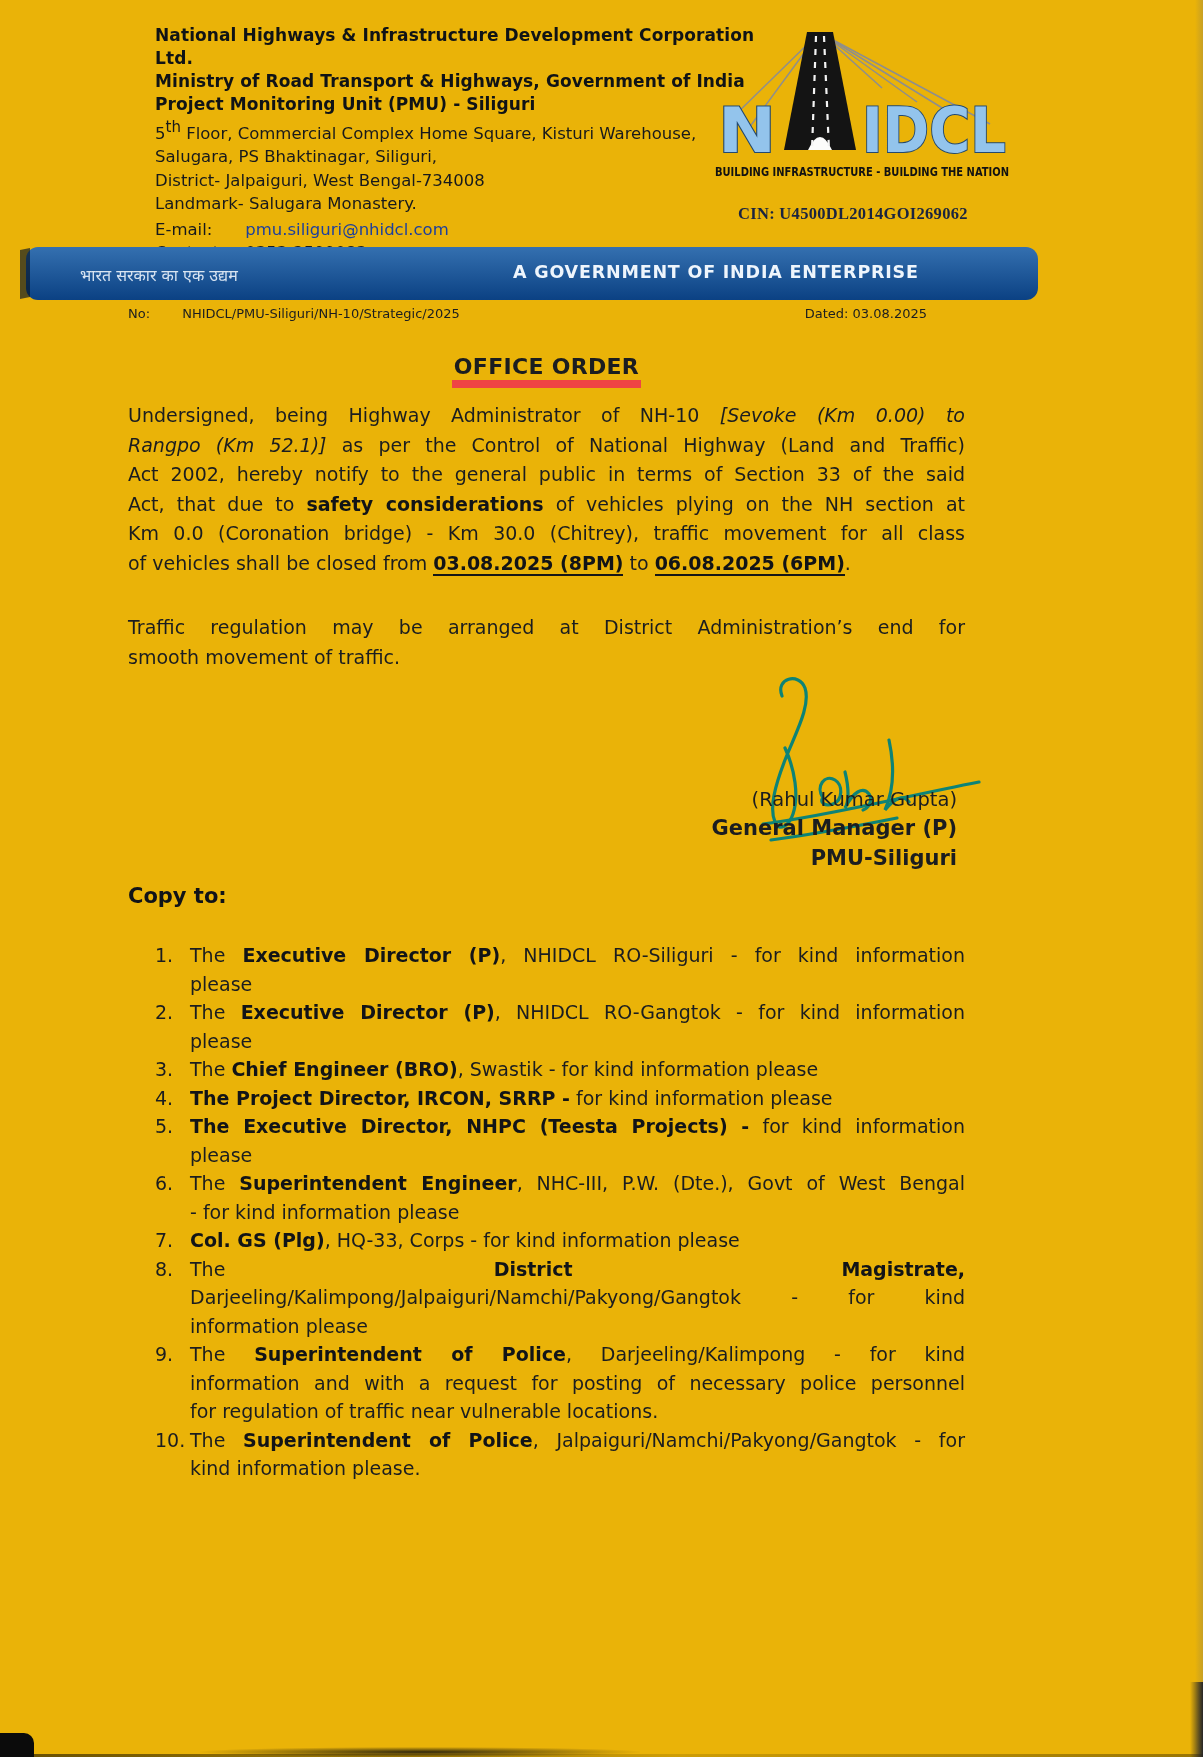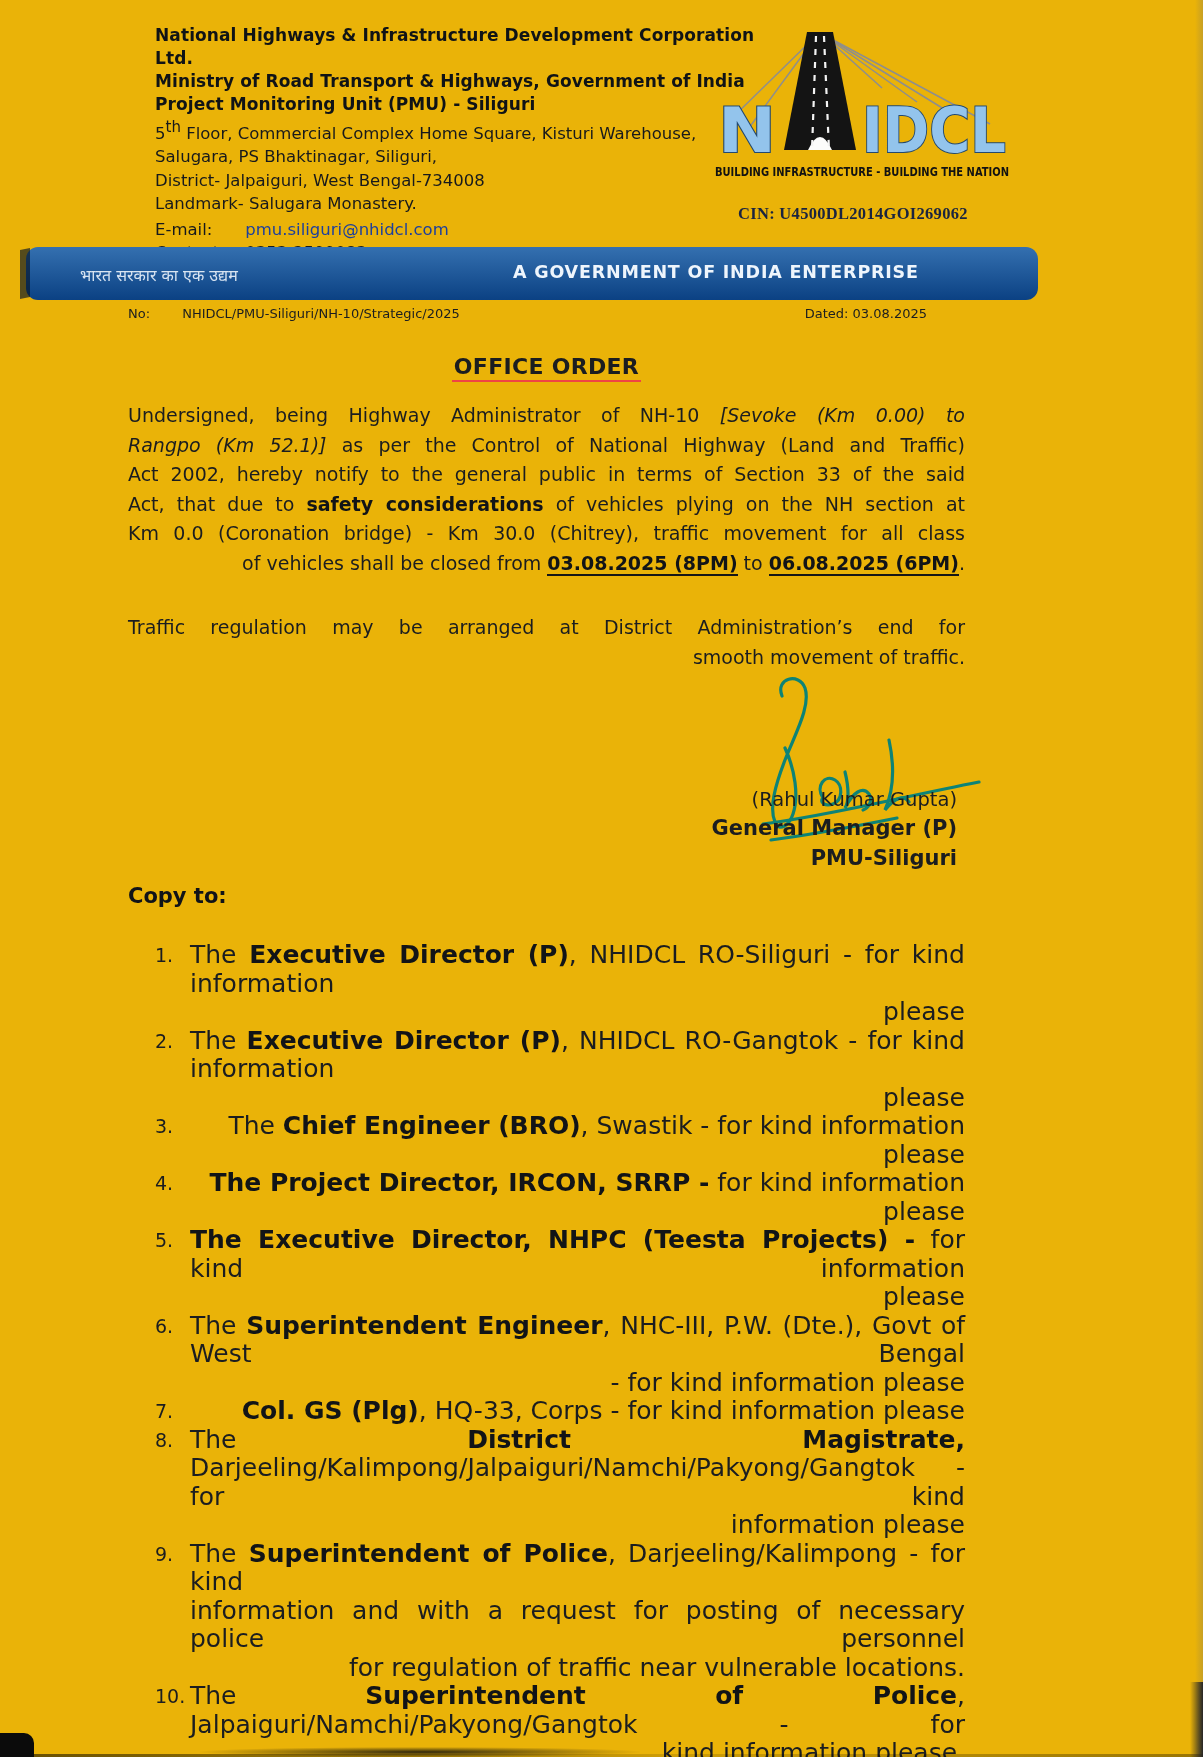--- a/index.html
+++ b/index.html
@@ -44,45 +44,45 @@
   .banner .eng{position:absolute;left:487px;top:15px;color:#eef5fc;font-weight:bold;
                font-size:17.5px;letter-spacing:.8px;}
 
   
   .content{position:absolute;left:128px;top:306px;width:837px;}
   .ref-row{position:relative;height:28px;font-size:13px;}
   .no-label{margin-right:28px;}
   .dated{position:absolute;right:38px;top:0;}
   .title-wrap{text-align:center;margin-top:20px;height:30px;}
   .title{display:inline-block;font-weight:bold;font-size:22px;letter-spacing:.3px;
-         border-bottom:2px solid #ef4444;padding:0 2px 1px;}
+         border-bottom:8px solid #ef4444;padding:0 2px 1px;}
   .para{margin-top:17px;font-size:19px;line-height:29.5px;color:var(--text);}
   .para2{margin-top:35px;}
-  .tline{text-align:right;}
+  .tline{text-align:left;}
   .tline.spread{text-align:justify;text-align-last:justify;}
   .seg-b{font-weight:bold;color:#121417;}
   .seg-i{font-style:italic;}
   .seg-u{border-bottom:2.5px solid #161616;padding-bottom:0;}
 
   
   .sig-block{position:absolute;top:668px;right:238px;width:420px;text-align:right;}
   .sig-svg{position:absolute;top:6px;right:-22px;width:280px;height:200px;pointer-events:none;}
   .sig-svg path{fill:none;stroke:var(--ink);stroke-width:3.2;stroke-linecap:round;}
   .sig-text{margin-top:118px;padding-right:8px;position:relative;}
   .sig-name{font-size:19.5px;line-height:27px;}
   .sig-desig{font-size:21px;font-weight:bold;line-height:30px;}
   .sig-office{font-size:21px;font-weight:bold;line-height:30px;}
 
   
   .copy-section{position:absolute;left:128px;top:884px;width:837px;}
   .copy-heading{font-weight:bold;font-size:21px;color:#111318;}
   .copy-list{margin-top:33px;padding-left:27px;}
   .copy-item{display:grid;grid-template-columns:35px 1fr;}
   .li-num{font-size:19px;line-height:28.5px;}
-  .li-text{font-size:25px;line-height:28.5px;}
+  .li-text{font-size:19px;line-height:28.5px;}
 
   
   .corner-bl{position:absolute;left:0;bottom:0;width:34px;height:24px;background:#0b0b0b;
              border-top-right-radius:10px;}
   .smudge{position:absolute;left:200px;bottom:0;width:440px;height:10px;
           background:radial-gradient(ellipse at center,rgba(15,15,15,.85),rgba(15,15,15,0) 72%);}
   .edge-bottom{position:absolute;bottom:0;left:30px;right:0;height:3px;
           background:linear-gradient(to right,rgba(0,0,0,.55),rgba(0,0,0,.12) 55%,rgba(0,0,0,.35));}
   .edge-right{position:absolute;right:0;bottom:0;width:13px;height:75px;
           background:linear-gradient(to left,#262626,rgba(40,40,40,0));}

